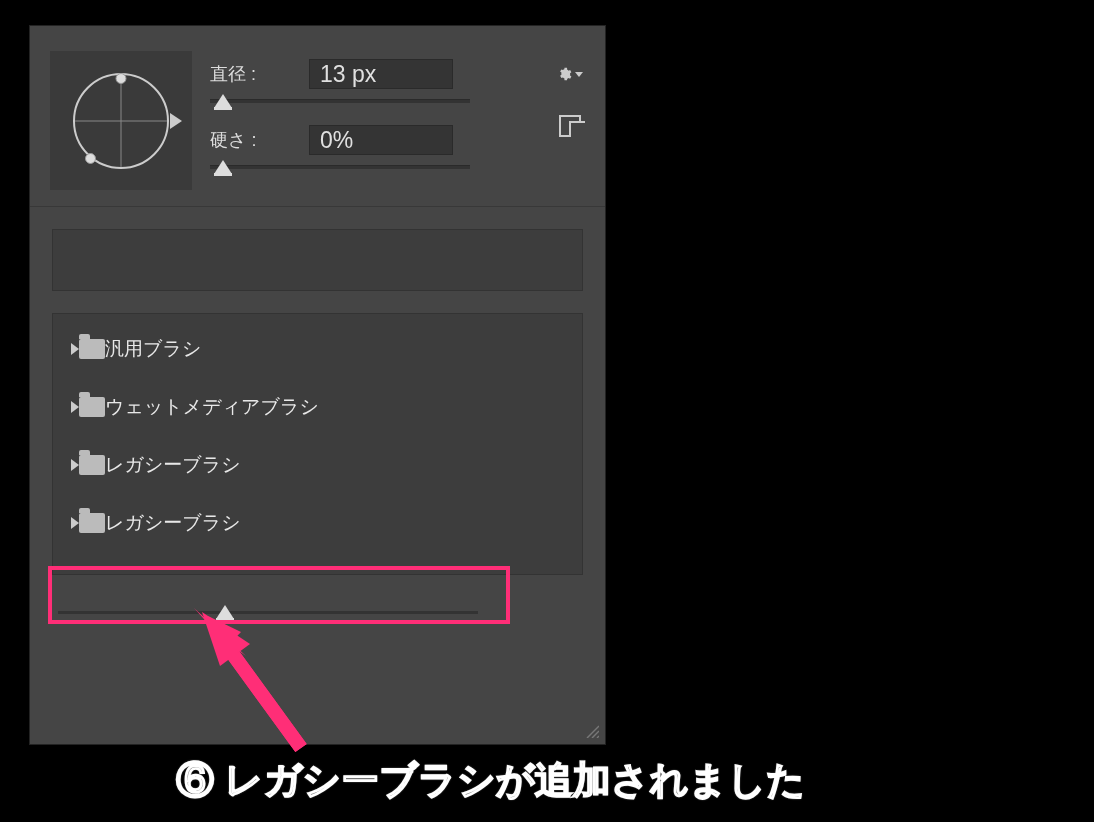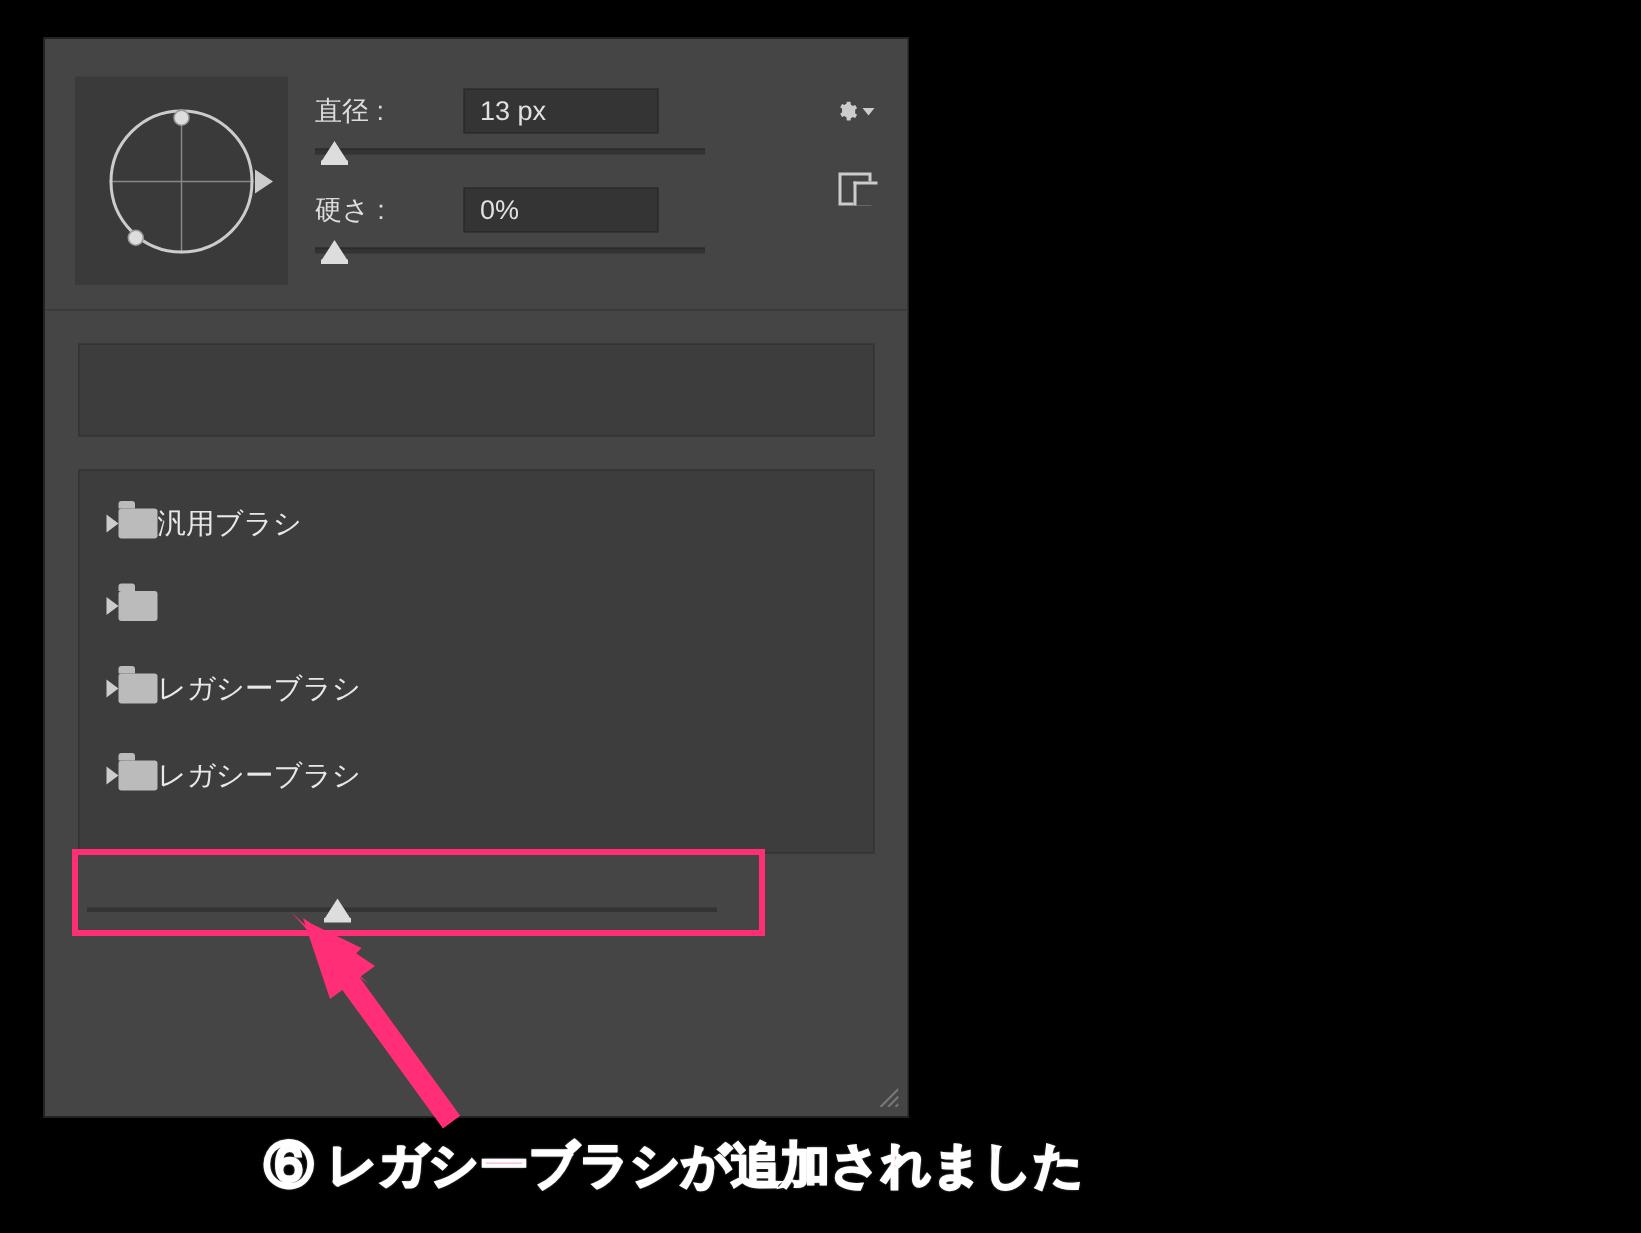--- a/index.html
+++ b/index.html
@@ -94,23 +94,23 @@
     }
     .control-label {
       color: #ddd;
       font-size: 18px;
       width: 70px;
     }
     .value-box {
       background: #343434;
       border: 1px solid #2a2a2a;
       color: #e0e0e0;
-      font-size: 18px;
+      font-size: 23px;
       padding: 4px 10px;
-      width: 130px;
+      width: 144px;
       height: 30px;
     }
     .slider-track {
       width: 260px;
       height: 4px;
       background: #333;
       margin: 10px 0 22px 0;
       position: relative;
       border-top: 1px solid #2a2a2a;
     }
@@ -260,23 +260,23 @@
     .annotation-arrow {
       position: absolute;
       left: 186px;
       top: 608px;
       pointer-events: none;
     }
     .caption {
       position: absolute;
       left: 176px;
       top: 755px;
-      font-size: 33px;
+      font-size: 38px;
       font-weight: bold;
-      color: #f9a8d4;
+      color: #737373;
       -webkit-text-stroke: 1.5px #fff;
       text-shadow: 0 0 2px #fff;
       white-space: nowrap;
     }
   </style>
 </head>
 <body>
 
 <div class="panel">
 
@@ -325,20 +325,21 @@
 
   <div class="folders-section">
     <div class="folder-row">
       <div class="chevron"></div>
       <div class="folder-icon"></div>
       <span class="folder-label">汎用ブラシ</span>
     </div>
     <div class="folder-row">
       <div class="chevron"></div>
       <div class="folder-icon"></div>
+      <span class="folder-label">ウェットメディアブラシ</span>
     </div>
     <div class="folder-row">
       <div class="chevron"></div>
       <div class="folder-icon"></div>
       <span class="folder-label">レガシーブラシ</span>
     </div>
     <div class="folder-row">
       <div class="chevron"></div>
       <div class="folder-icon"></div>
       <span class="folder-label">レガシーブラシ</span>

